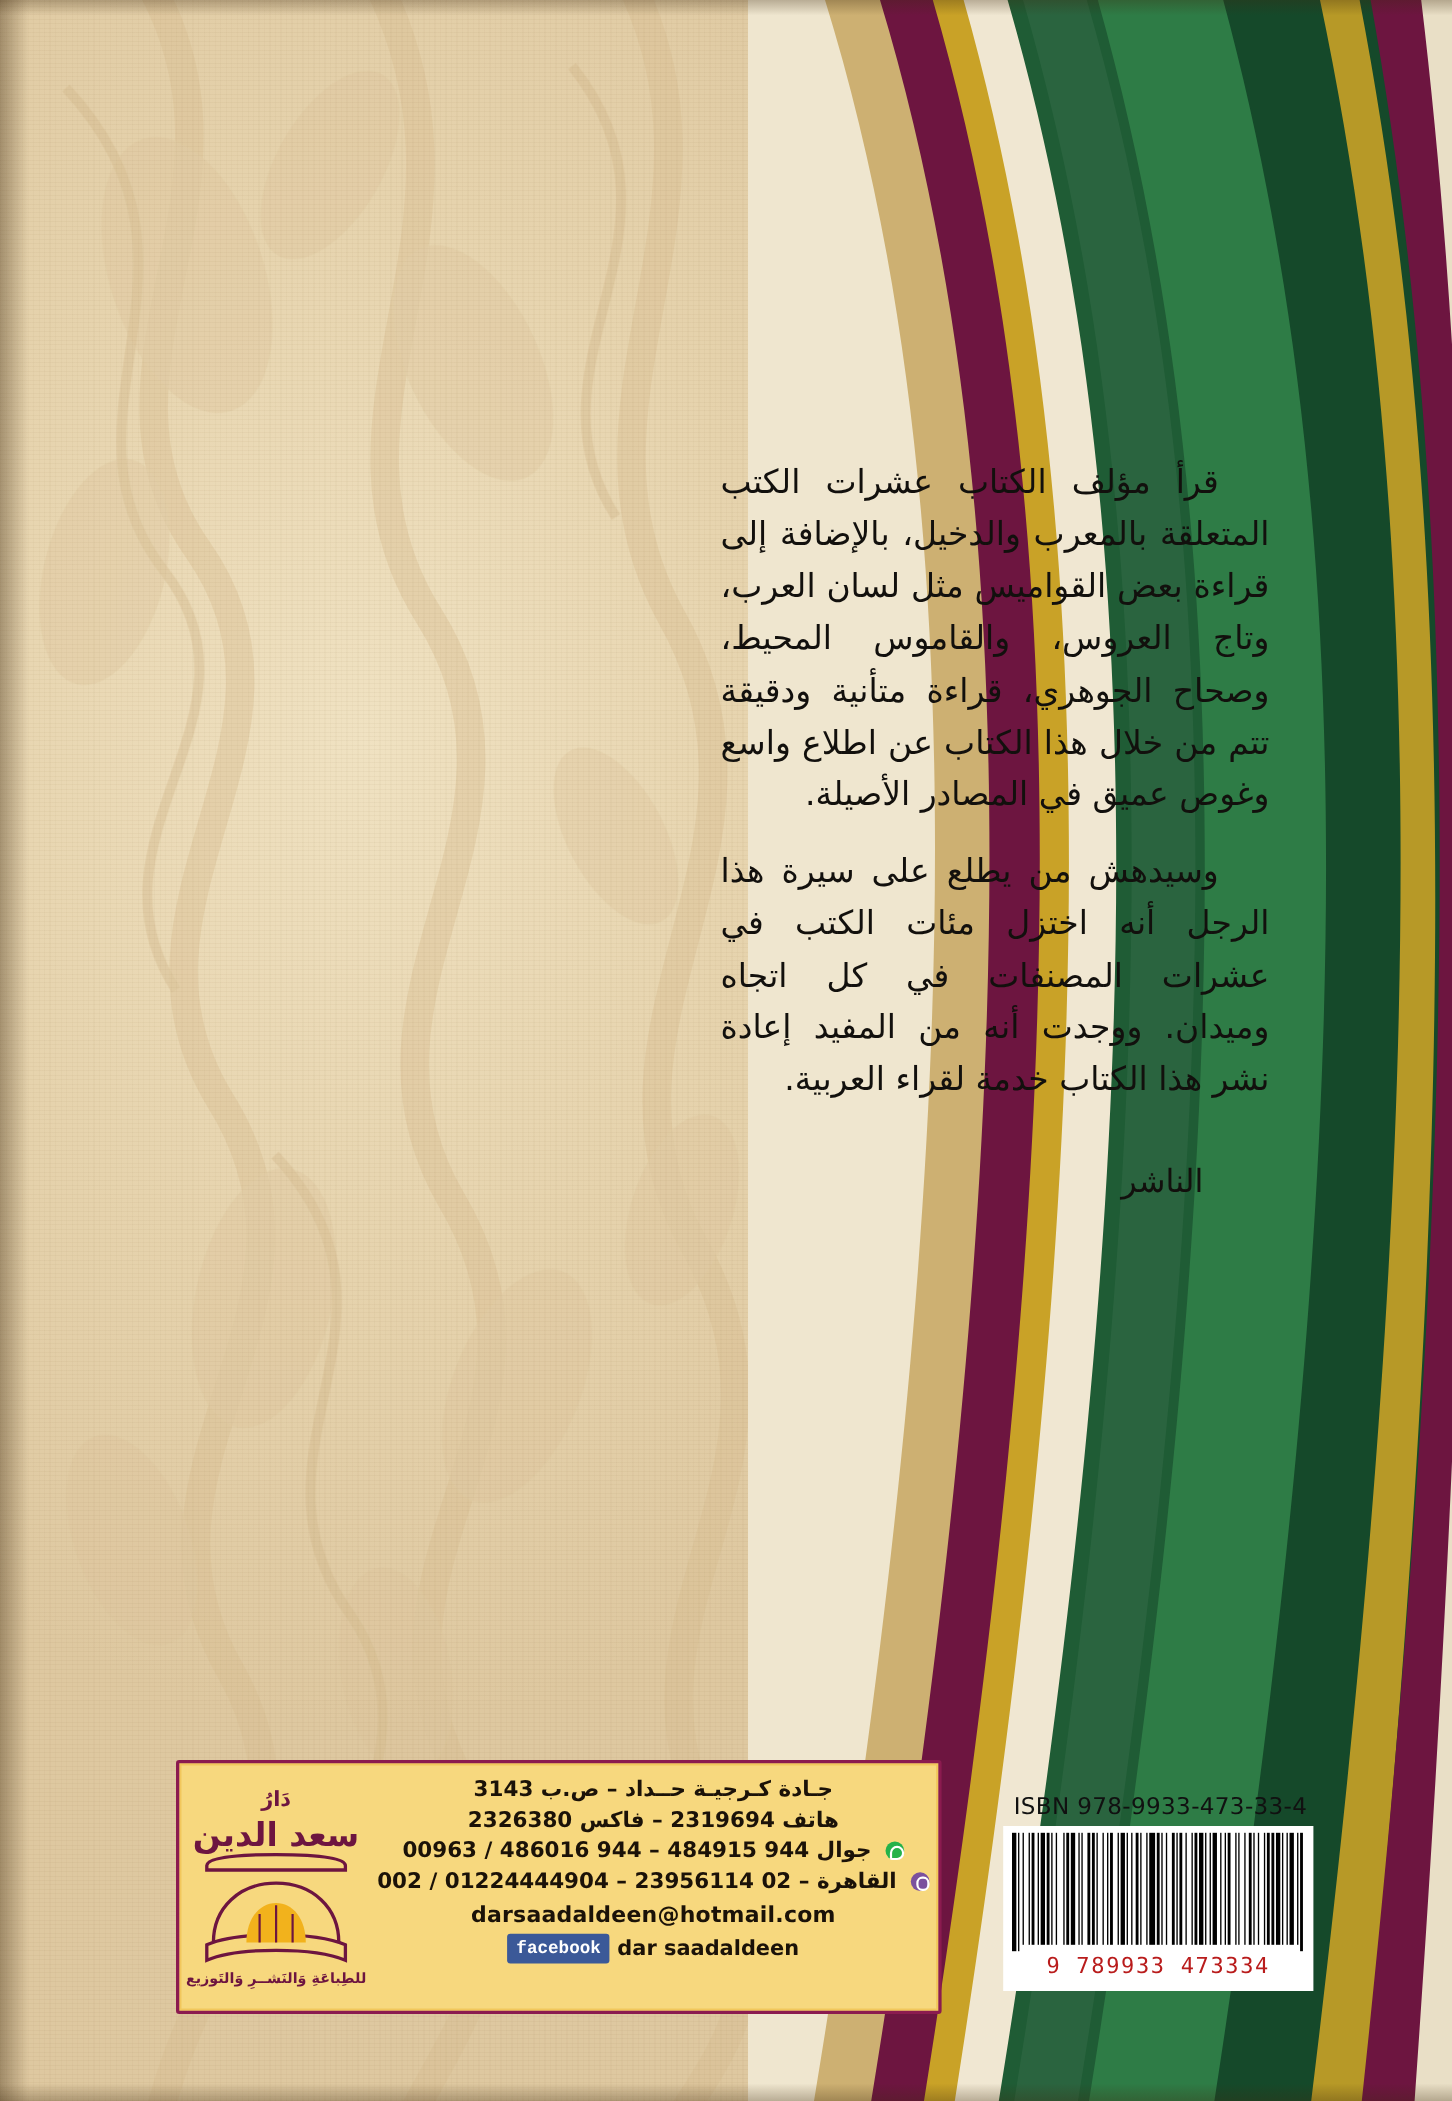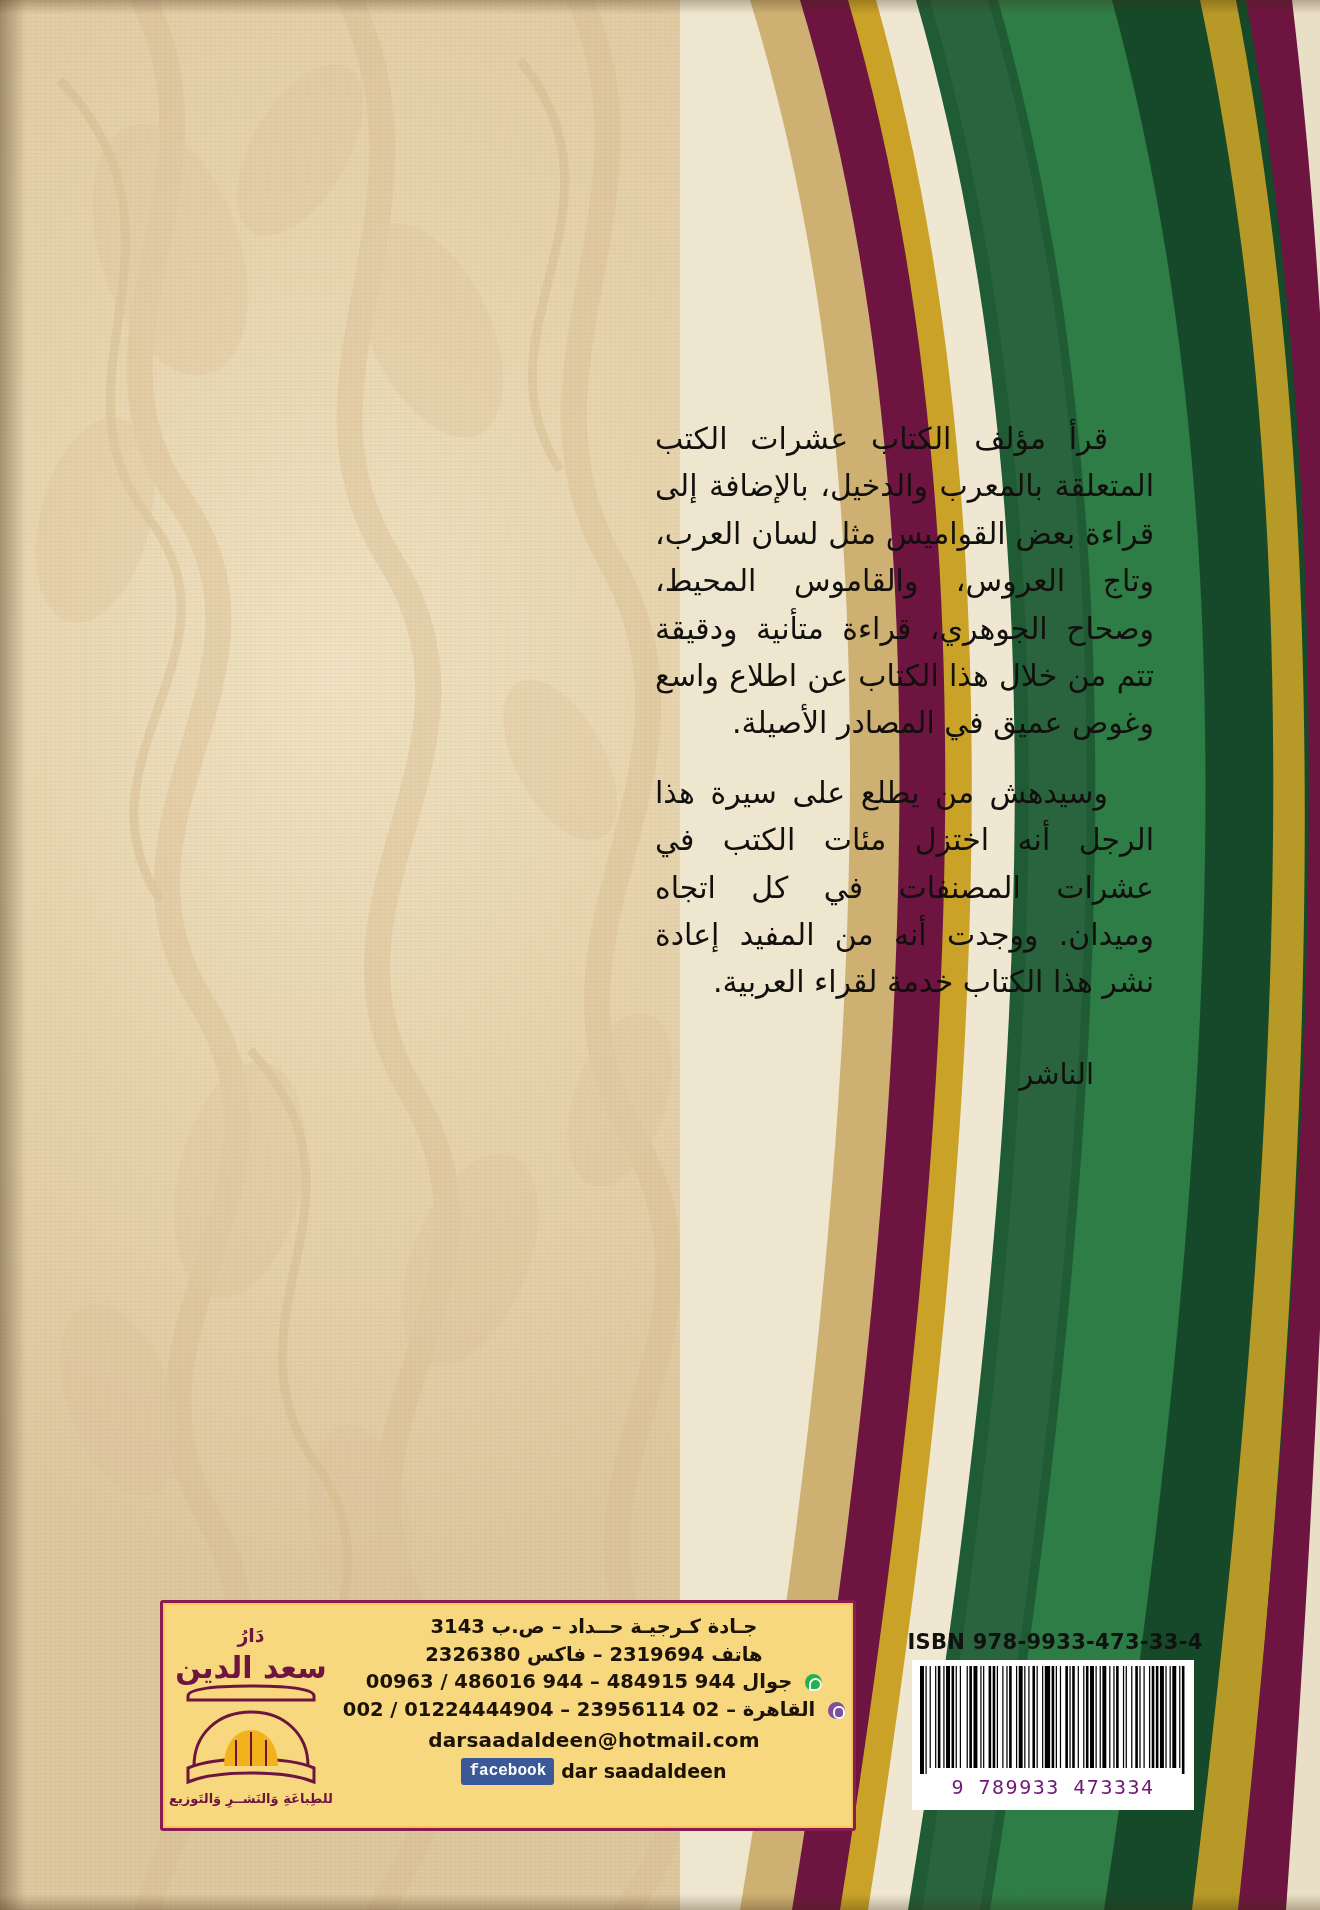--- a/index.html
+++ b/index.html
@@ -102,31 +102,31 @@
     border:2px solid #fff;border-radius:45%;}
 
   .pub-logo{
     width:185px;display:flex;align-items:center;justify-content:center;
   }
 
   
   .isbn{
     position:absolute;left:905px;top:1630px;width:300px;
     text-align:center;font-size:21px;color:#111;direction:ltr;
-    font-family:"DejaVu Sans", sans-serif;letter-spacing:.3px;font-weight:bold;
+    font-family:"DejaVu Sans", sans-serif;letter-spacing:.3px;
   }
   .barcode-wrap{
     position:absolute;left:912px;top:1660px;
     width:282px;height:150px;background:#fff;padding:6px 8px 4px 8px;
     box-sizing:border-box;
   }
   .bars{width:100%;height:108px;display:block;}
   .barnum{
     text-align:center;font-family:"DejaVu Sans Mono", monospace;
-    font-size:20px;letter-spacing:1.5px;color:#701a75;direction:ltr;margin-top:1px;
+    font-size:20px;letter-spacing:1.5px;color:#b91c1c;direction:ltr;margin-top:1px;
   }
 
   .edge-shadow{
     position:absolute;left:0;top:0;width:26px;height:1910px;
     background:linear-gradient(90deg, rgba(60,40,15,.38), rgba(60,40,15,0));
     pointer-events:none;
   }
   .top-shadow{
     position:absolute;left:0;top:0;width:1320px;height:14px;
     background:linear-gradient(180deg, rgba(60,40,15,.30), rgba(60,40,15,0));

